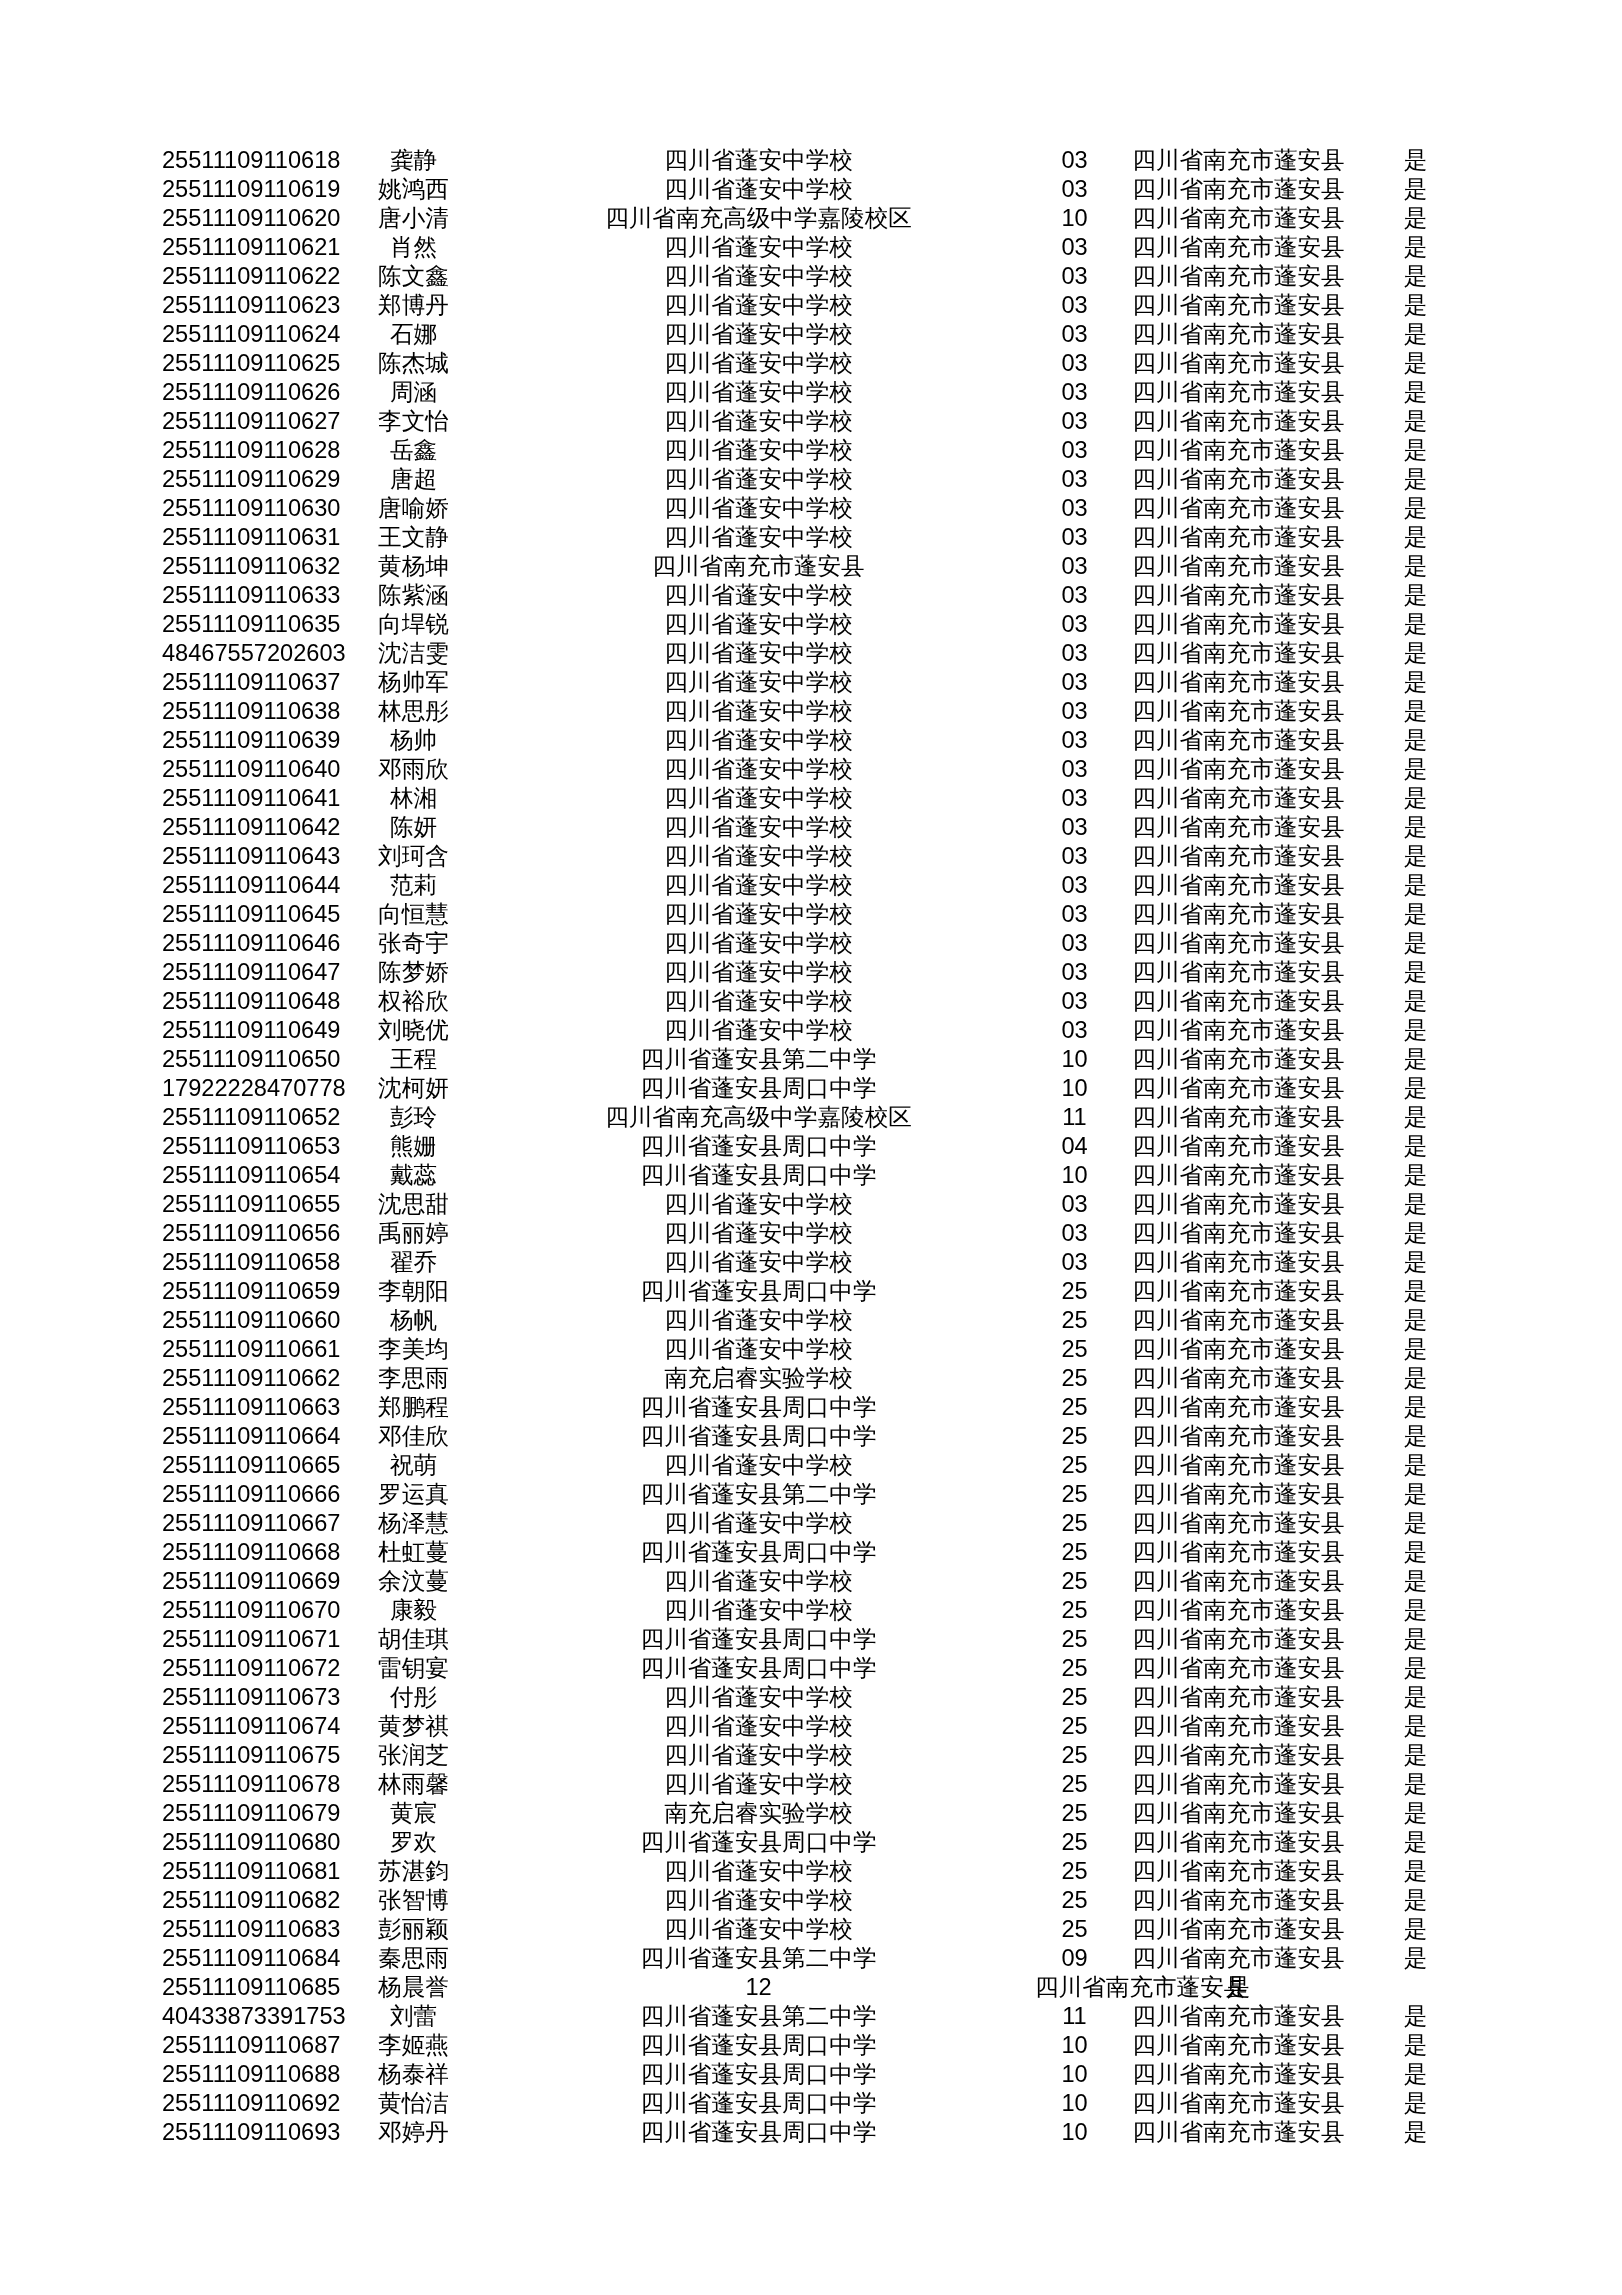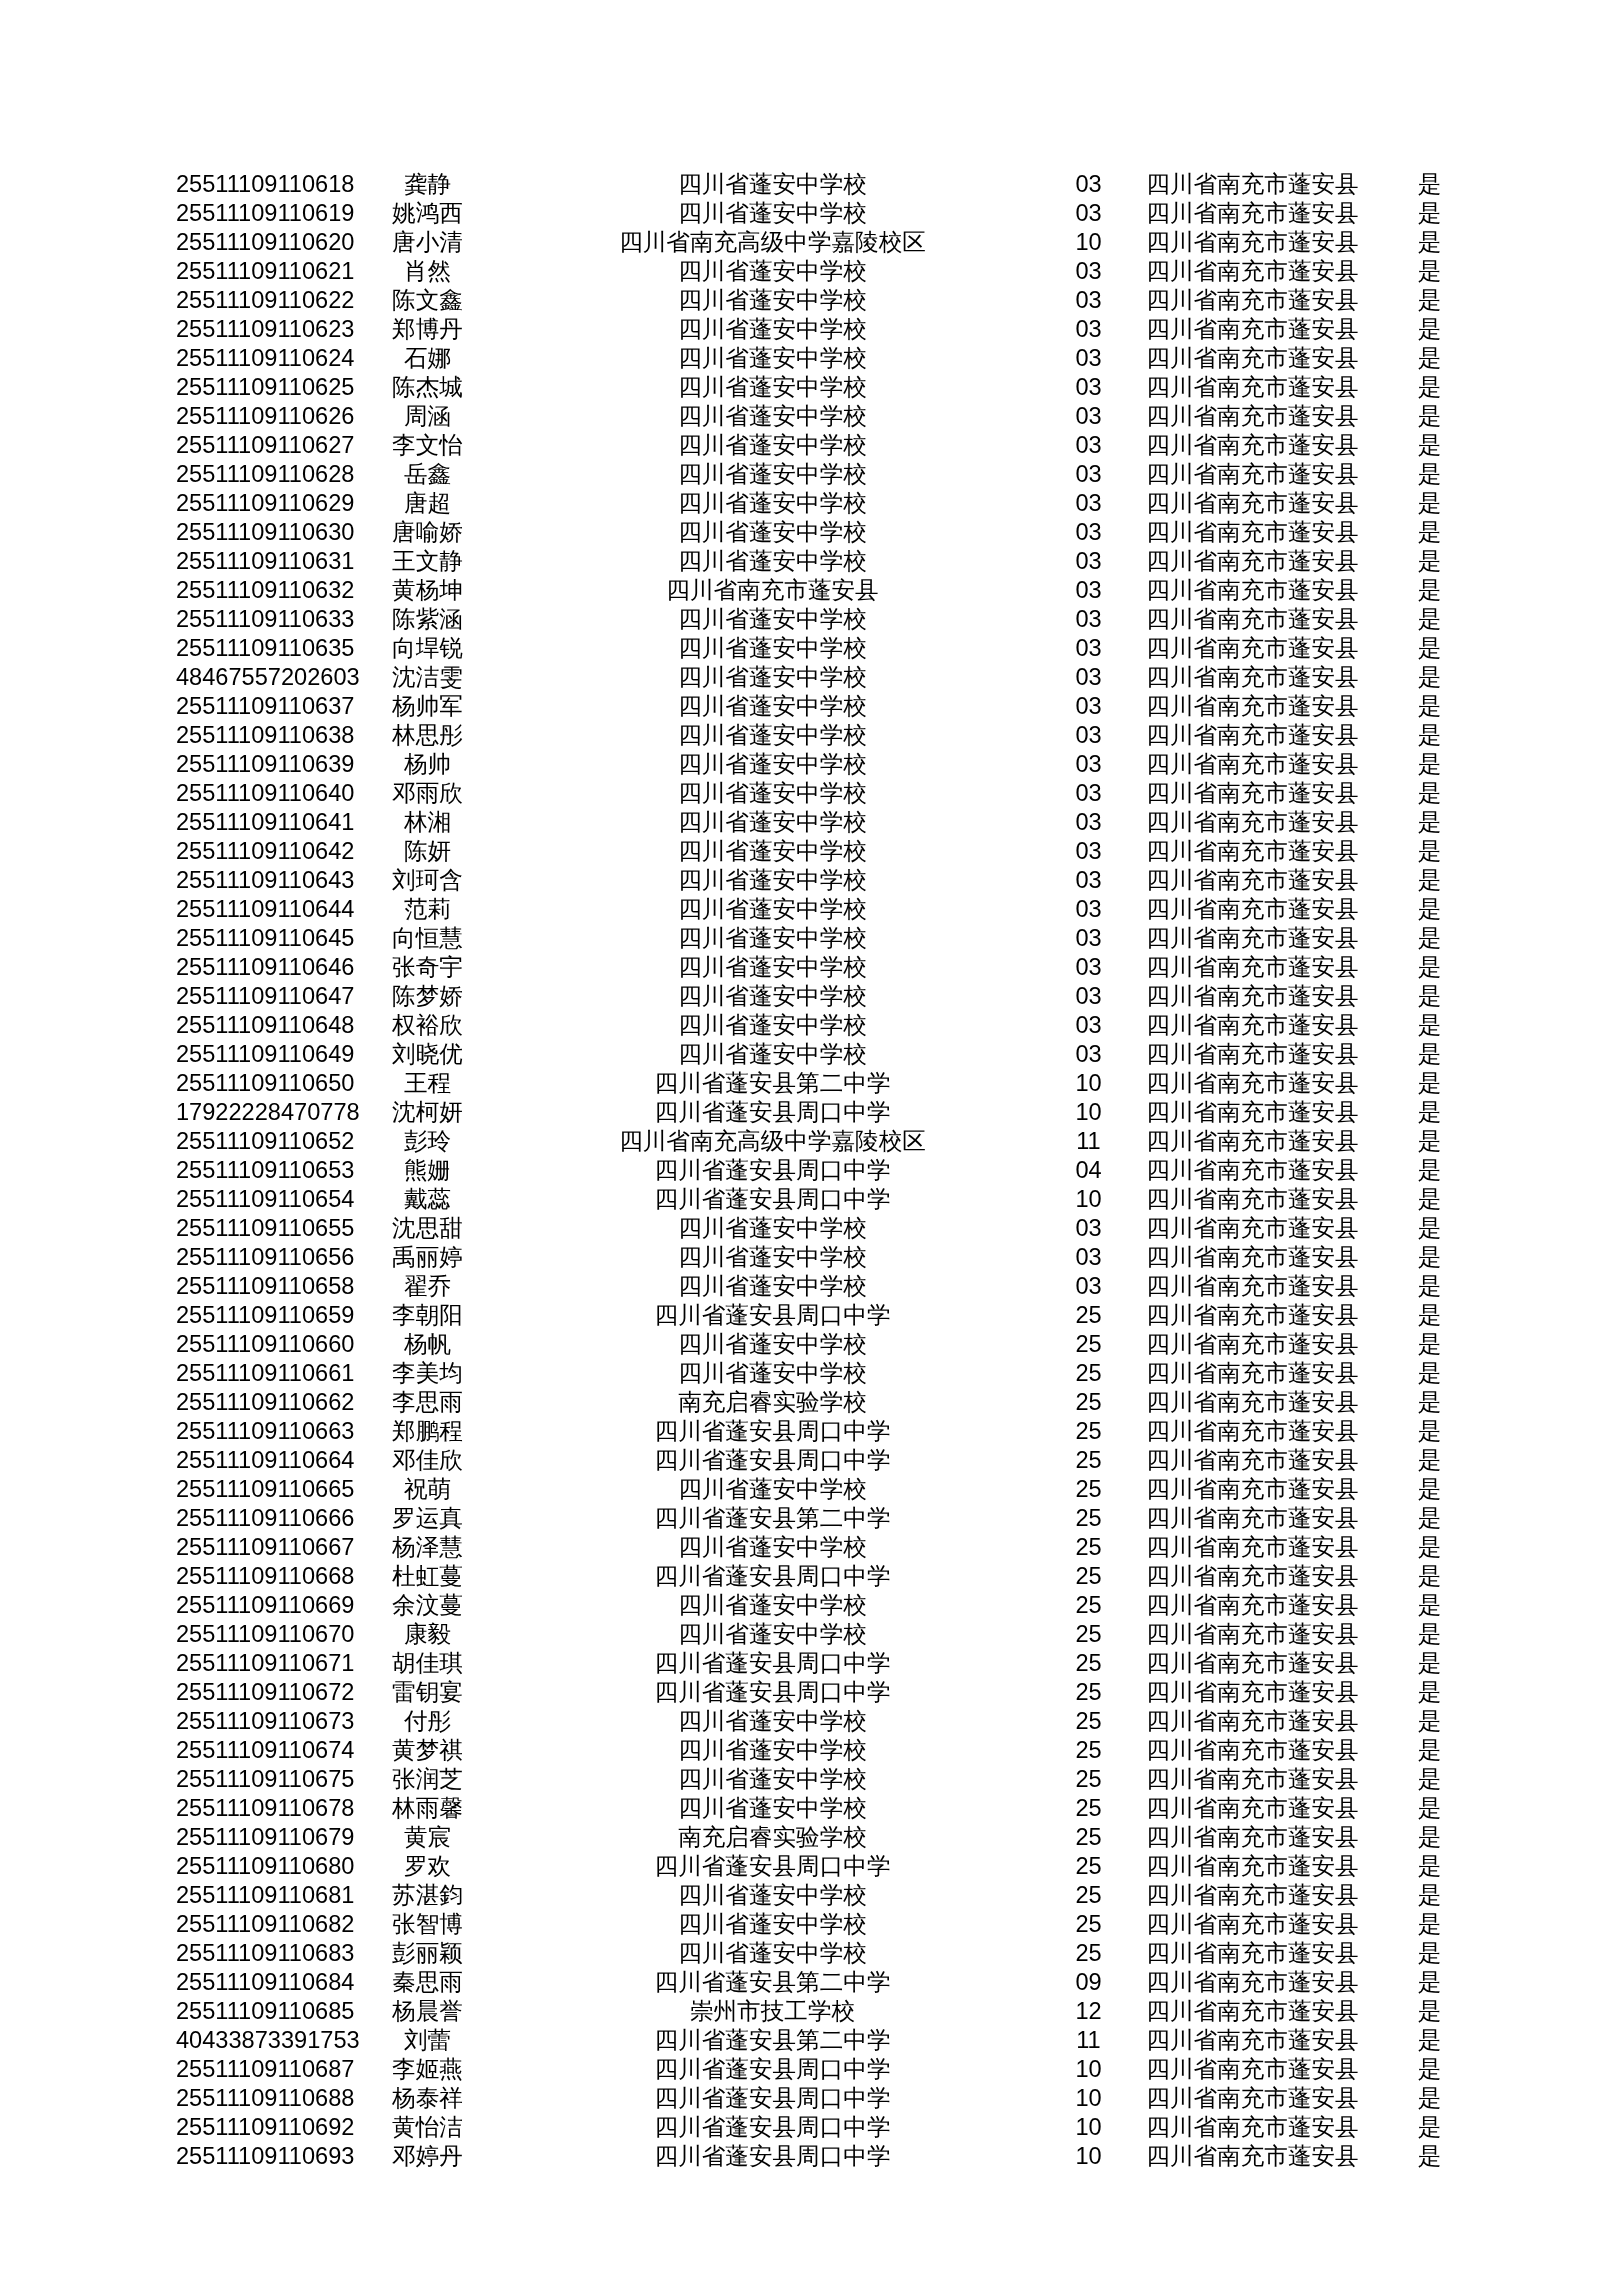--- a/index.html
+++ b/index.html
@@ -18,22 +18,21 @@
   .page {
     position: absolute;
     top: 0; left: 0;
     width: 1623px;
     height: 2295px;
     background: #ffffff;
   }
   .sheet-table {
     position: absolute;
     top: 146px;
-    left: 16px;
-    margin-top: 24px;
+    left: 2px;
   }
   .sheet-row {
     display: grid;
     grid-template-columns: 183px 137px 553px 79px 249px 105px;
     height: 29px;
     align-items: center;
     margin-left: 160px;
   }
   .cell {
     font-size: 23.6px;
@@ -553,21 +552,20 @@
         <div class="cell c-id">25511109110684</div>
         <div class="cell c-name">秦思雨</div>
         <div class="cell c-school">四川省蓬安县第二中学</div>
         <div class="cell c-code">09</div>
         <div class="cell c-district">四川省南充市蓬安县</div>
         <div class="cell c-confirm">是</div>
       </div>
       <div class="sheet-row">
         <div class="cell c-id">25511109110685</div>
         <div class="cell c-name">杨晨誉</div>
-        <div class="cell c-school">崇州市技工学校</div>
         <div class="cell c-code">12</div>
         <div class="cell c-district">四川省南充市蓬安县</div>
         <div class="cell c-confirm">是</div>
       </div>
       <div class="sheet-row">
         <div class="cell c-id">40433873391753</div>
         <div class="cell c-name">刘蕾</div>
         <div class="cell c-school">四川省蓬安县第二中学</div>
         <div class="cell c-code">11</div>
         <div class="cell c-district">四川省南充市蓬安县</div>

